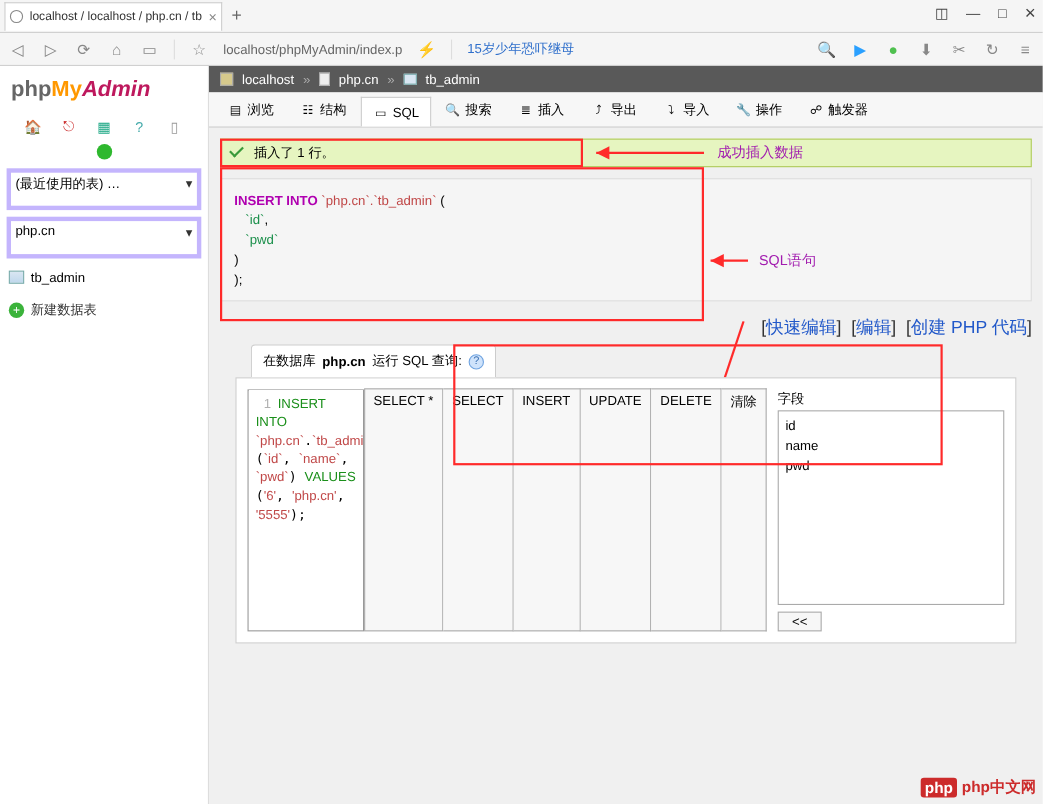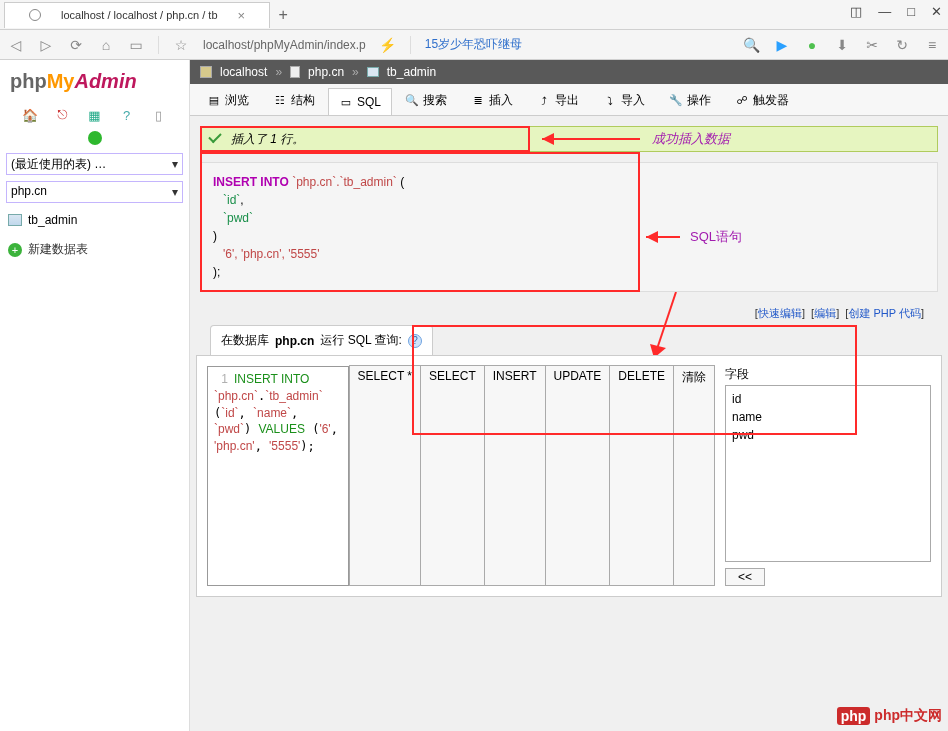--- a/index.html
+++ b/index.html
@@ -1,20 +1,20 @@
 <!DOCTYPE html>
 <html><head>
 <meta charset="utf-8">
 <style>
 * { margin: 0; padding: 0; box-sizing: border-box; font-family: Arial, "Microsoft YaHei", sans-serif; }
 body { width: 948px; height: 731px; background: #fff; overflow: hidden; font-size: 12px; position: relative; }
 
 
 .browser-tabs { height: 30px; background: #f5f5f5; border-bottom: 1px solid #d0d0d0; display: flex; align-items: center; padding-left: 4px; }
-.tab { display: flex; align-items: center; height: 26px; background: #fff; border: 1px solid #ccc; border-bottom: none; padding: 0 24px; font-size: 11px; color: #333; gap: 20px; }
+.tab { display: flex; align-items: center; height: 26px; background: #fff; border: 1px solid #ccc; border-bottom: none; padding: 0 4px; font-size: 11px; color: #333; gap: 6px; }
 .tab-globe { width: 12px; height: 12px; border: 1px solid #888; border-radius: 50%; position: relative; }
 .tab-close { font-size: 13px; color: #888; cursor: pointer; }
 .newtab { width: 26px; height: 26px; display: flex; align-items: center; justify-content: center; color: #666; font-size: 16px; }
 
 .browser-toolbar { height: 30px; background: #f5f5f5; border-bottom: 1px solid #d0d0d0; display: flex; align-items: center; gap: 14px; padding: 0 8px; color: #888; }
 .bt-icon { width: 16px; height: 16px; display: flex; align-items: center; justify-content: center; font-size: 14px; }
 .addr { flex: 0 0 auto; color: #666; font-size: 12px; }
 .sep { width: 1px; height: 18px; background: #ddd; }
 .headline { color: #2f6fcb; font-size: 12px; }
 .toolbar-right { margin-left: auto; display: flex; gap: 14px; align-items: center; }
@@ -30,61 +30,61 @@
 .sidebar { width: 190px; background: #fff; border-right: 1px solid #ddd; padding: 8px 6px; }
 .logo { font-family: Arial; font-size: 20px; padding: 2px 4px 8px; }
 .logo .php { color: #666; font-weight: bold; }
 .logo .my { color: #ff9800; font-weight: bold; }
 .logo .admin { color: #be185d; font-weight: bold; font-style: italic; }
 .side-icons { display: flex; gap: 16px; justify-content: center; margin: 6px 0 8px; }
 .si { width: 16px; height: 16px; display: inline-flex; align-items: center; justify-content: center; font-size: 13px; }
 .side-icons2 { display: flex; justify-content: center; margin-bottom: 8px; }
 .worldref { width: 14px; height: 14px; background: #2eb82e; border-radius: 50%; display: inline-block; }
 .select-row { margin: 6px 0; }
-.select-box { width: 100%; height: 22px; background: #fff; border: 1px solid #c4b5fd; padding: 2px 16px 12px 4px; font-size: 12px; position: relative; }
+.select-box { width: 100%; height: 38px; background: #fff; border: 4px solid #c4b5fd; padding: 2px 16px 12px 4px; font-size: 12px; position: relative; }
 .select-box::after { content: "▾"; position: absolute; right: 4px; top: 3px; color: #333; }
 .tree-item { padding: 4px 2px; font-size: 12px; display: flex; align-items: center; gap: 6px; }
 .tbl-icon { width: 14px; height: 12px; background: linear-gradient(#d9e6f2,#c0d8ec); border: 1px solid #7aa; display: inline-block; }
 .create-btn { margin-top: 6px; display: flex; align-items: center; gap: 6px; padding: 4px 2px; color: #333; }
 .plus-circle { width: 14px; height: 14px; border-radius: 50%; background: #3bb33b; color: #fff; display: inline-flex; align-items: center; justify-content: center; font-size: 11px; }
 
 
 .main { flex: 1; background: #f0f0f0; display: flex; flex-direction: column; }
 .breadcrumb { background: #595959; color: #fff; height: 24px; display: flex; align-items: center; gap: 8px; padding: 0 10px; font-size: 12px; }
 .bc-srv { width: 12px; height: 12px; background: #d6c98c; border: 1px solid #aaa; display: inline-block; }
 .bc-db { width: 10px; height: 12px; background: #eee; border: 1px solid #aaa; display: inline-block; }
 .bc-tbl { width: 12px; height: 10px; background: #d9e6f2; border: 1px solid #7aa; display: inline-block; }
 .bc-sep { color: #aaa; }
 
 .pma-tabs { background: #f7f7f7; border-bottom: 1px solid #ccc; height: 32px; display: flex; align-items: flex-end; padding: 0 6px; gap: 2px; }
 .ptab { display: flex; align-items: center; gap: 4px; padding: 6px 10px; font-size: 12px; border: 1px solid transparent; border-bottom: none; cursor: pointer; }
 .ptab.active { background: #fff; border-color: #ccc; }
 .pt-icon { width: 14px; height: 14px; display: inline-flex; align-items: center; justify-content: center; font-size: 11px; }
 
 
-.success-wrap { padding: 10px 10px 0 10px; position: relative; font-style: italic; }
+.success-wrap { padding: 10px 10px 0 10px; position: relative; }
 .success { background: #e6f5c0; border: 1px solid #b0cb5d; height: 26px; display: flex; align-items: center; padding: 0 8px; gap: 6px; }
 .success-box { position: absolute; left: 10px; top: 10px; width: 330px; height: 26px; border: 2px solid #ff2a2a; pointer-events: none; }
 .tick { width: 16px; height: 12px; display: inline-block; }
 .tick::before { content: ""; display: block; width: 10px; height: 5px; border-left: 2px solid #3a9a3a; border-bottom: 2px solid #3a9a3a; transform: rotate(-45deg); margin-top: 0px; }
 .annot { color: #a21caf; font-size: 13px; }
 
 
 .sql-preview-wrap { padding: 10px; }
 .sql-preview { background: #f5f5f5; border: 1px solid #ddd; padding: 10px 12px; font-family: Consolas, monospace; font-size: 12px; line-height: 1.5; position: relative; }
 .sql-preview .kw { color: #b000b0; font-weight: bold; }
 .sql-preview .obj { color: #c04848; }
 .sql-preview .col { color: #1a8f4a; }
 .sql-preview-box { position: absolute; left: 10px; top: 0px; width: 440px; height: 140px; border: 2px solid #ff2a2a; pointer-events: none; }
 
-.editlinks { text-align: right; padding: 4px 24px; font-size: 11px; color: #333; }
+.editlinks { text-align: right; padding: 4px 10px; font-size: 16px; color: #333; }
 .editlinks a { color: #2158c9; text-decoration: none; }
 
 
-.sql-panel-wrap { padding: 0 6px 10px; position: relative; }
+.sql-panel-wrap { padding: 0 24px 10px; position: relative; }
 .sql-panel-box { position: absolute; left: 222px; top: 0; width: 445px; height: 110px; border: 2px solid #ff2a2a; pointer-events: none; z-index: 5; }
 .sql-title-tab { display: inline-flex; align-items: center; gap: 6px; background: #fff; border: 1px solid #ccc; border-bottom: none; padding: 6px 10px; font-size: 12px; margin-left: 14px; border-radius: 4px 4px 0 0; }
 .help-circle { width: 14px; height: 14px; border-radius: 50%; background: #cfe3fb; border: 1px solid #6fa3e0; color: #3a6fb0; font-size: 10px; display: inline-flex; align-items: center; justify-content: center; }
 .sql-panel { background: #fff; border: 1px solid #ccc; padding: 10px; display: flex; gap: 10px; }
 .editor-col { flex: 1; display: flex; }
 .editor { flex: 1; border: 1px solid #999; height: 220px; background: #fff; padding: 4px 6px; font-family: Consolas, monospace; font-size: 12px; line-height: 1.4; overflow: auto; }
 .editor .ln { color: #b0b0b0; display: inline-block; width: 14px; text-align: right; margin-right: 6px; }
 .editor .kw { color: #1a8f1a; }
 .editor .obj { color: #c04848; }
 .editor .val { color: #c04848; }
@@ -242,21 +242,20 @@
       </svg>
       <span class="annot" style="position:absolute; left:462px; top:14px;">成功插入数据</span>
     </div>
 
     <div class="sql-preview-wrap" style="position:relative;">
       <div class="sql-preview">
         <div><span class="kw">INSERT INTO</span> <span class="obj">`php.cn`.`tb_admin`</span> <span>(</span></div>
         <div>&nbsp;&nbsp;&nbsp;<span class="col">`id`</span>,</div>
         <div>&nbsp;&nbsp;&nbsp;<span class="col">`pwd`</span></div>
         <div>)</div>
-        <div>&nbsp;&nbsp;&nbsp;<span class="obj">'6', 'php.cn', '5555'</span></div>
         <div>);</div>
       </div>
       <div class="sql-preview-box"></div>
       <svg class="arrow" style="left:450px; top:70px;" width="50" height="30">
         <line x1="40" y1="15" x2="6" y2="15" class="arrow-line"></line>
         <polygon points="6,15 18,9 18,21" class="arrow-head"></polygon>
       </svg>
       <span class="annot" style="position:absolute; left:500px; top:76px;">SQL语句</span>
       <svg class="arrow" style="left:446px; top:140px;" width="50" height="80">
         <line x1="40" y1="0" x2="18" y2="66" class="arrow-line"></line>

